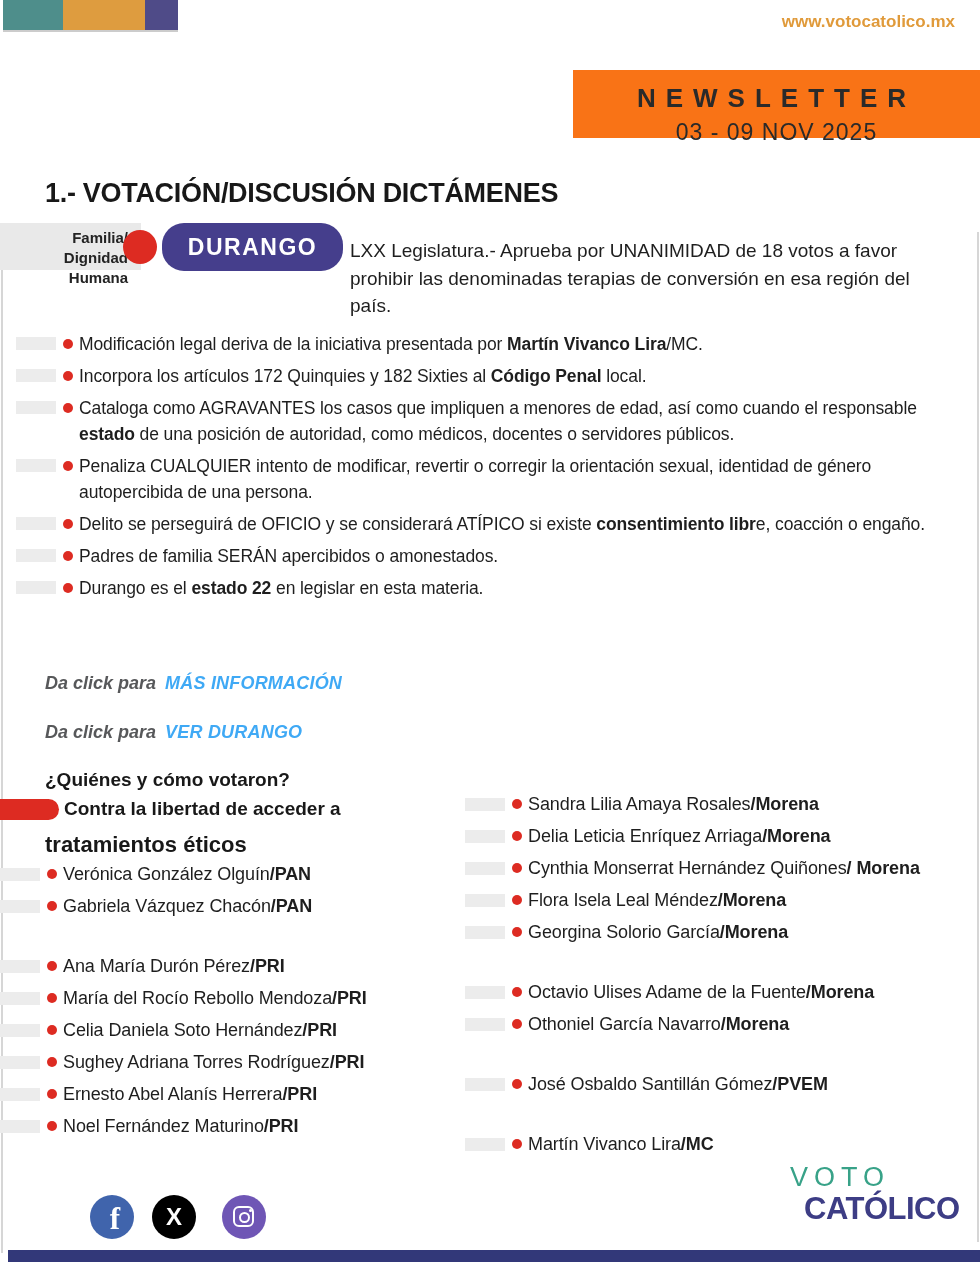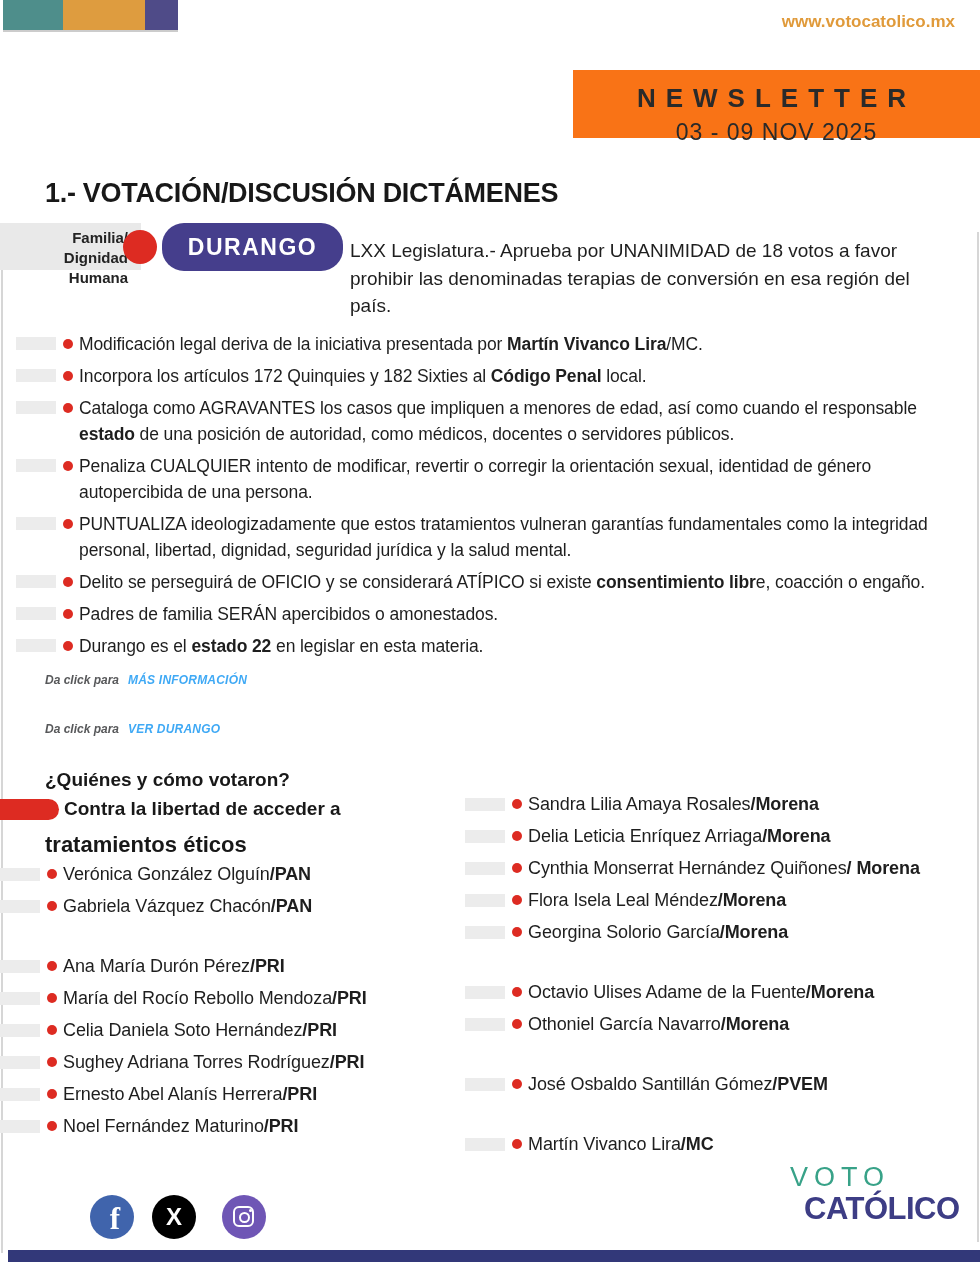--- a/index.html
+++ b/index.html
@@ -38,21 +38,21 @@
 
   
   .bullets{position:absolute;left:16px;top:331px;width:945px;list-style:none;margin:0;padding:0;}
   .bullet{display:flex;margin-bottom:6px;font-size:17.5px;line-height:26px;letter-spacing:-0.1px;}
   .bullet .bar{flex:none;width:40px;height:13px;background:#ececec;margin-top:6px;}
   .bullet .dot{flex:none;width:10px;height:10px;border-radius:50%;background:#dd2b22;margin:8px 6px 0 7px;}
   .bullet .txt{flex:1;}
   .bullet b{font-weight:bold;}
 
   
-  .clickrow{position:absolute;left:45px;font-size:12px;font-weight:bold;font-style:italic;color:#57585a;text-align:right;}
+  .clickrow{position:absolute;left:45px;font-size:18px;font-weight:bold;font-style:italic;color:#57585a;text-align:right;}
   .clickrow.r1{top:673px;}
   .clickrow.r2{top:722px;}
   .clickrow a{color:#3fa9f5;text-decoration:none;margin-left:9px;letter-spacing:0.2px;}
 
   
   .votes-q{position:absolute;left:45px;top:769px;font-size:19px;font-weight:bold;color:#181818;}
   .against-pill{position:absolute;left:0;top:799px;width:59px;height:21px;background:#dd2b22;border-radius:0 11px 11px 0;}
   .against-1{position:absolute;left:64px;top:798px;font-size:19px;font-weight:bold;color:#181818;}
   .against-2{position:absolute;left:45px;top:832px;font-size:22px;font-weight:bold;color:#181818;}
 
@@ -127,25 +127,20 @@
   </li>
   <li class="bullet">
     <div class="bar"></div>
       <div class="dot"></div>
     <div class="txt"><span>Cataloga como AGRAVANTES los casos que impliquen a menores de edad, así como cuando el responsable </span><b>estado</b><span> de una posición de autoridad, como médicos, docentes o servidores públicos.</span></div>
   </li>
   <li class="bullet">
     <div class="bar"></div>
       <div class="dot"></div>
     <div class="txt"><span>Penaliza CUALQUIER intento de modificar, revertir o corregir la orientación sexual, identidad de género autopercibida de una persona.</span><b></b><span></span></div>
-  </li>
-  <li class="bullet">
-    <div class="bar"></div>
-      <div class="dot"></div>
-    <div class="txt"><span>PUNTUALIZA ideologizadamente que estos tratamientos vulneran garantías fundamentales como la integridad personal, libertad, dignidad, seguridad jurídica y la salud mental.</span><b></b><span></span></div>
   </li>
   <li class="bullet">
     <div class="bar"></div>
       <div class="dot"></div>
     <div class="txt"><span>Delito se perseguirá de OFICIO y se considerará ATÍPICO si existe </span><b>consentimiento libr</b><span>e, coacción o engaño.</span></div>
   </li>
   <li class="bullet">
     <div class="bar"></div>
       <div class="dot"></div>
     <div class="txt"><span>Padres de familia SERÁN apercibidos o amonestados.</span><b></b><span></span></div>

